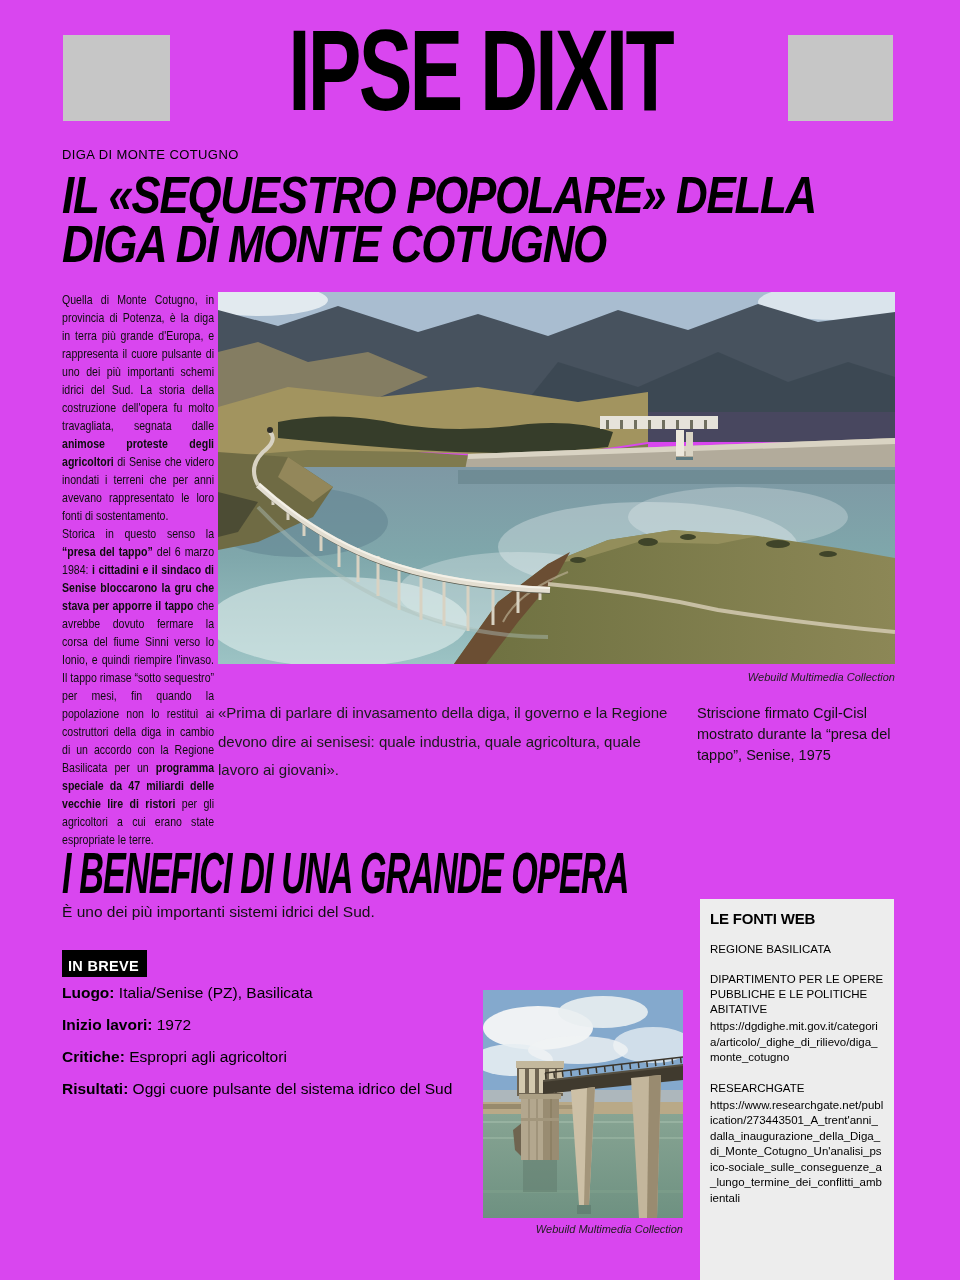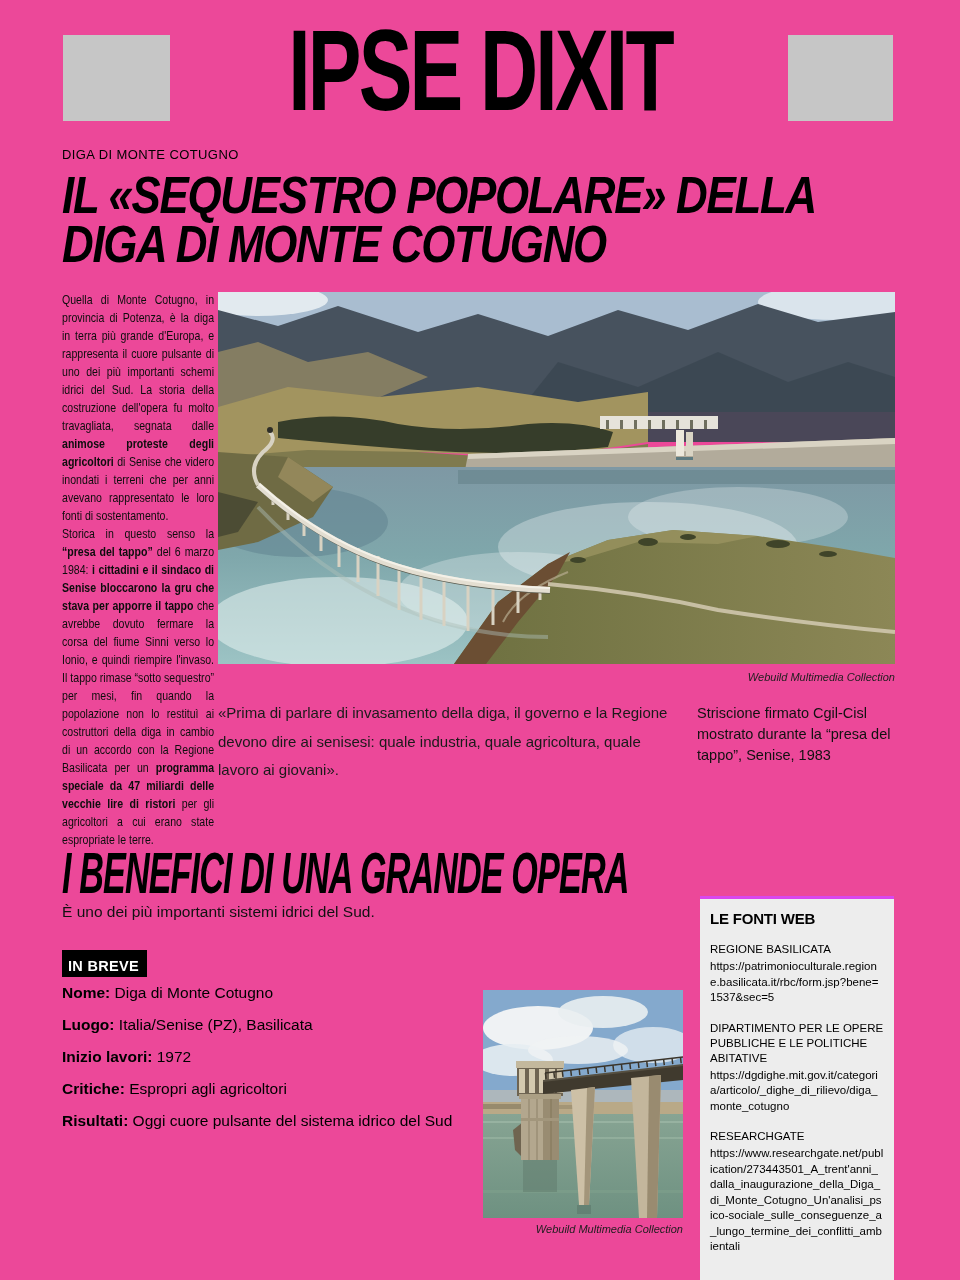--- a/index.html
+++ b/index.html
@@ -1,16 +1,16 @@
 <!DOCTYPE html>
 <html lang="it"><head>
 <meta charset="utf-8">
 <style>
   html,body{margin:0;padding:0;background:#fff;}
-  .page{position:relative;width:960px;height:1280px;background:#ec4899;overflow:hidden;
+  .page{position:relative;width:960px;height:1280px;background:#d946ef;overflow:hidden;
         font-family:"Liberation Sans",sans-serif;color:#000;}
   
   .sq{position:absolute;top:35px;width:107px;height:86px;background:#c6c6c6;}
   .sq.left{left:63px;} .sq.right{left:788px;width:105px;}
   .masthead-title{position:absolute;top:13px;left:0;right:0;text-align:center;
         font-size:115px;font-weight:bold;letter-spacing:-4px;line-height:1;
         transform:scaleX(.70);transform-origin:50% 0;white-space:nowrap;}
   
   .kicker{position:absolute;left:62px;top:147px;font-size:13px;letter-spacing:.4px;}
   .headline{position:absolute;left:62px;top:171px;font-size:51px;line-height:49px;
@@ -159,28 +159,27 @@
         <path d="M40,193 C120,265 200,292 332,298" stroke="#e3ded1" stroke-width="6" fill="none"></path>
         <path d="M40,191 C120,263 200,290 332,296" stroke="#f4f1e8" stroke-width="2" fill="none"></path>
         <path d="M40,193 Q30,175 45,160 Q60,148 52,140" stroke="#d8d2c2" stroke-width="4" fill="none"></path>
         <circle cx="52" cy="138" r="3" fill="#2e2e28"></circle>
       </g>
     </svg>
   </figure>
   <div class="credit1">Webuild Multimedia Collection</div>
 
   <div class="quote">«Prima di parlare di invasamento della diga, il governo e la Regione devono dire ai senisesi: quale industria, quale agricoltura, quale lavoro ai giovani».</div>
-  <div class="caption">Striscione firmato Cgil-Cisl mostrato durante la “presa del tappo”, Senise, 1983</div>
+  <div class="caption">Striscione firmato Cgil-Cisl mostrato durante la “presa del tappo”, Senise, 1975</div>
 
   <div class="section-title">I BENEFICI DI UNA GRANDE OPERA</div>
   <div class="standfirst">È uno dei più importanti sistemi idrici del Sud.</div>
   <div class="badge">IN BREVE</div>
 
   <div class="facts">
-    <div class="fact"><b>Nome:</b><span> Diga di Monte Cotugno</span></div>
     <div class="fact"><b>Luogo:</b><span> Italia/Senise (PZ), Basilicata</span></div>
     <div class="fact"><b>Inizio lavori:</b><span> 1972</span></div>
     <div class="fact"><b>Critiche:</b><span> Espropri agli agricoltori</span></div>
     <div class="fact"><b>Risultati:</b><span> Oggi cuore pulsante del sistema idrico del Sud</span></div>
   </div>
 
   <figure class="photo2" style="margin:0">
     <svg viewBox="0 0 200 228" preserveAspectRatio="none">
       <defs>
         <linearGradient id="w2" x1="0" y1="0" x2="0" y2="1">
@@ -232,21 +231,20 @@
         <rect x="94" y="215" width="14" height="9" fill="#5c776a" opacity=".6"></rect>
       </g>
     </svg>
   </figure>
   <div class="credit2">Webuild Multimedia Collection</div>
 
   <aside class="sources">
     <h3 class="sources-title">LE FONTI WEB</h3>
     <div class="source">
       <p class="source-name">REGIONE BASILICATA</p>
-      <p class="source-url">https://patrimonioculturale.regione.basilicata.it/rbc/form.jsp?bene=1537&amp;sec=5</p>
     </div>
     <div class="source">
       <p class="source-name">DIPARTIMENTO PER LE OPERE PUBBLICHE E LE POLITICHE ABITATIVE</p>
       <p class="source-url">https://dgdighe.mit.gov.it/categoria/articolo/_dighe_di_rilievo/diga_monte_cotugno</p>
     </div>
     <div class="source">
       <p class="source-name">RESEARCHGATE</p>
       <p class="source-url">https://www.researchgate.net/publication/273443501_A_trent'anni_dalla_inaugurazione_della_Diga_di_Monte_Cotugno_Un'analisi_psico-sociale_sulle_conseguenze_a_lungo_termine_dei_conflitti_ambientali</p>
     </div>
   </aside>

